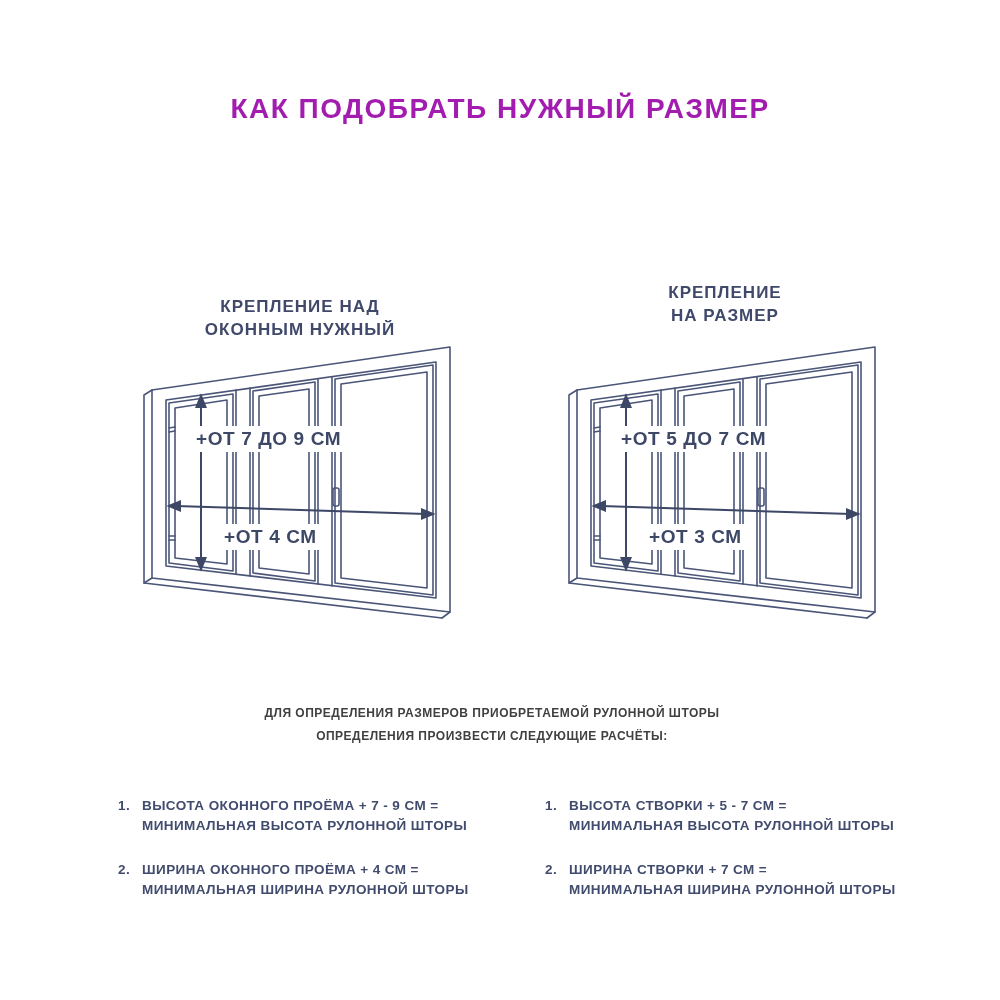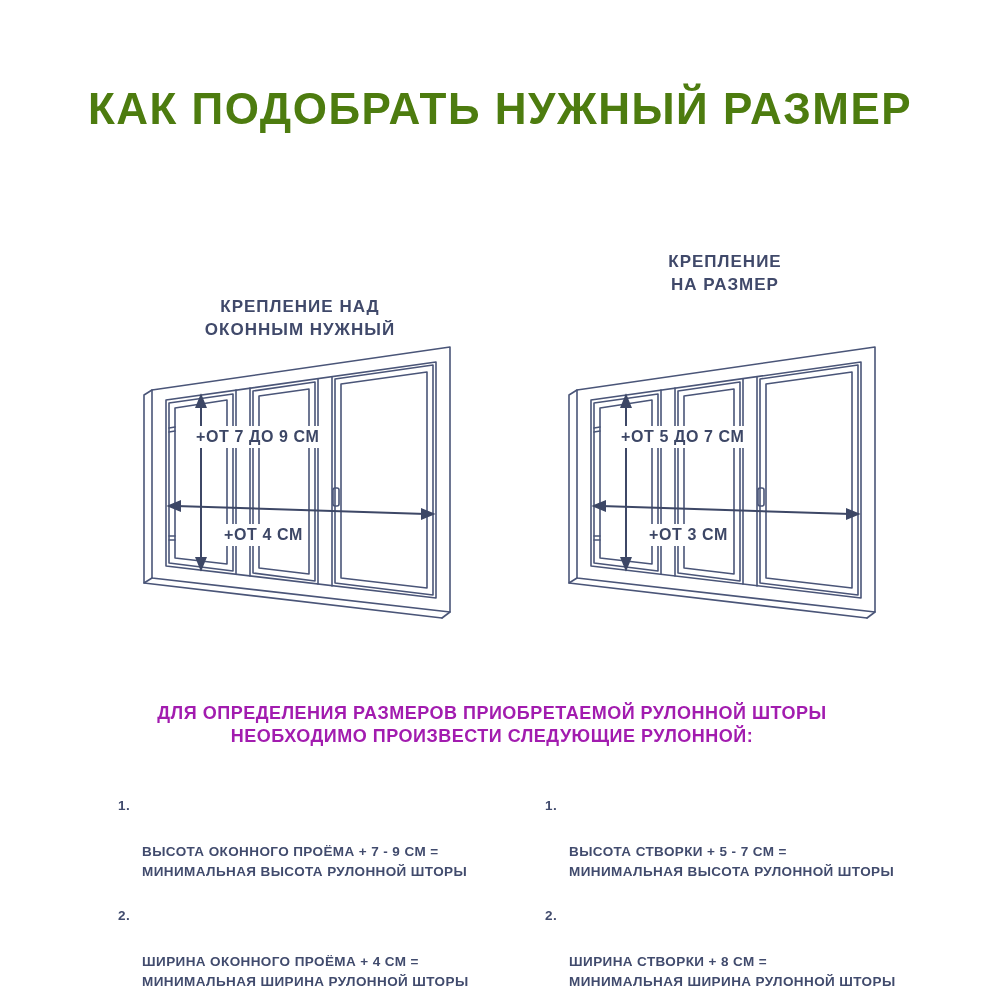--- a/index.html
+++ b/index.html
@@ -10,95 +10,95 @@
     background: #ffffff;
     font-family: "Liberation Sans", sans-serif;
     color: #3d4766;
     overflow: hidden;
   }
   .title {
     position: absolute;
     top: 84px; left: 0; right: 0;
     margin: 0;
     text-align: center;
-    font-size: 44px;
+    font-size: 28px;
     line-height: 50px;
     font-weight: 700;
     letter-spacing: 1.5px;
-    color: #4d7c0f;
+    color: #a21caf;
   }
   .subtitle {
     position: absolute;
     top: 250px;
     width: 320px;
     margin: 0;
     text-align: center;
     font-size: 17px;
     line-height: 23px;
     font-weight: 700;
     letter-spacing: 1px;
     color: #40496a;
   }
   .subtitle-left  { left: 140px; margin-top: 45px; }
-  .subtitle-right { left: 565px; }
+  .subtitle-right { left: 565px; margin-top: 31px; }
 
   .window-wrap {
     position: absolute;
     top: 340px;
     width: 320px;
     height: 300px;
   }
   .window-left  { left: 140px; }
   .window-right { left: 565px; }
   .window-svg { position: absolute; inset: 0; width: 320px; height: 300px; }
 
   .meas {
     position: absolute;
     background: #ffffff;
-    font-size: 16px;
+    font-size: 19px;
     font-weight: 700;
     letter-spacing: 0.6px;
     color: #3d4766;
     white-space: nowrap;
     padding: 2px 4px;
   }
   .meas-h { left: 52px; top: 86px; }
   .meas-w { left: 80px; top: 184px; }
 
   .intro {
     position: absolute;
     top: 702px; left: 0; right: 16px;
     margin: 0;
     text-align: center;
-    font-size: 18px;
+    font-size: 12px;
     line-height: 23px;
     font-weight: 700;
     letter-spacing: 0.5px;
-    color: #a21caf;
+    color: #404040;
   }
 
   .list {
     position: absolute;
     top: 796px;
     width: 380px;
   }
   .list-left  { left: 118px; }
   .list-right { left: 545px; }
   .list-item {
     display: flex;
     gap: 12px;
     margin-bottom: 24px;
     font-size: 13.5px;
     line-height: 20px;
     font-weight: 700;
     letter-spacing: 0.4px;
     color: #414b6d;
   }
   .item-num { flex: 0 0 auto; }
-  .item-text { flex: 1 1 auto; margin-top: 46px; }
+  .item-text { flex: 1 1 auto; }
 </style>
 </head>
 <body>
 
 <div class="poster">
 
   <h1 class="title">
     <span>КАК ПОДОБРАТЬ НУЖНЫЙ РАЗМЕР</span><br>
   </h1>
 
@@ -181,21 +181,21 @@
         <polygon points="29,166 40,161.5 40,170.5"></polygon>
         <polygon points="293,174 282,169.5 282,178.5"></polygon>
       </g>
     </svg>
     <span class="meas meas-h">+ОТ 5 ДО 7 СМ</span>
     <span class="meas meas-w">+ОТ 3 СМ</span>
   </div>
 
   <p class="intro">
     <span>ДЛЯ ОПРЕДЕЛЕНИЯ РАЗМЕРОВ ПРИОБРЕТАЕМОЙ РУЛОННОЙ ШТОРЫ</span><br>
-    <span>НЕОБХОДИМО ПРОИЗВЕСТИ СЛЕДУЮЩИЕ РУЛОННОЙ:</span>
+    <span>ОПРЕДЕЛЕНИЯ ПРОИЗВЕСТИ СЛЕДУЮЩИЕ РАСЧЁТЫ:</span>
   </p>
 
   <div class="list list-left">
     <div class="list-item">
       <span class="item-num">1.</span>
       <span class="item-text">
         <span>ВЫСОТА ОКОННОГО ПРОЁМА + 7 - 9 СМ =</span><br>
         <span>МИНИМАЛЬНАЯ ВЫСОТА РУЛОННОЙ ШТОРЫ</span>
       </span>
     </div>
@@ -212,19 +212,19 @@
     <div class="list-item">
       <span class="item-num">1.</span>
       <span class="item-text">
         <span>ВЫСОТА СТВОРКИ + 5 - 7 СМ =</span><br>
         <span>МИНИМАЛЬНАЯ ВЫСОТА РУЛОННОЙ ШТОРЫ</span>
       </span>
     </div>
     <div class="list-item">
       <span class="item-num">2.</span>
       <span class="item-text">
-        <span>ШИРИНА СТВОРКИ + 8 СМ =</span><br>
+        <span>ШИРИНА СТВОРКИ + 7 СМ =</span><br>
         <span>МИНИМАЛЬНАЯ ШИРИНА РУЛОННОЙ ШТОРЫ</span>
       </span>
     </div>
   </div>
 
 </div>
 
 </body></html>

